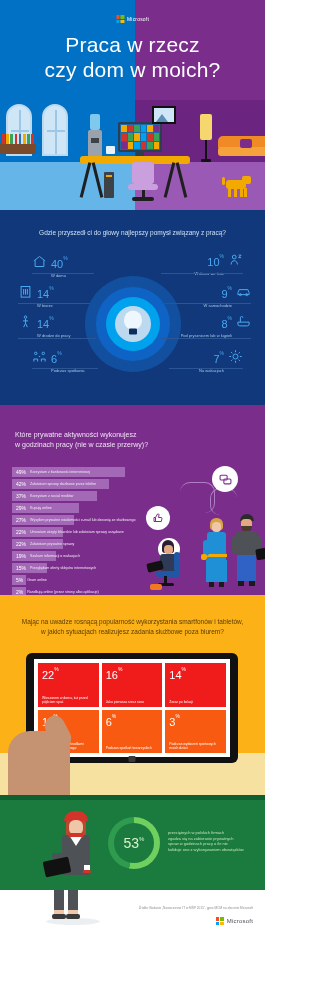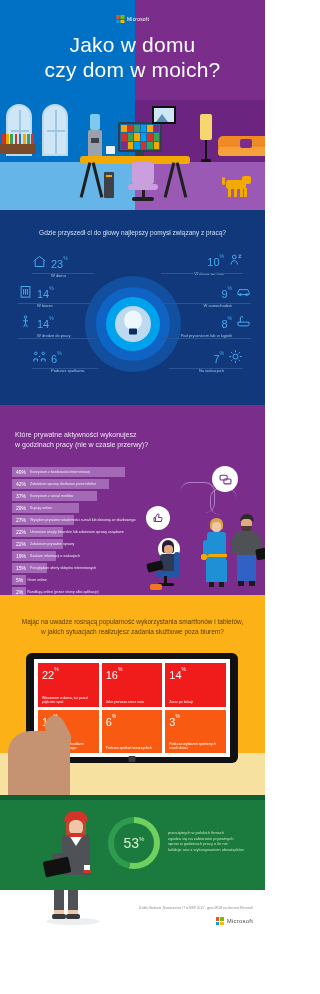--- a/index.html
+++ b/index.html
@@ -178,21 +178,21 @@
     <div class="ms-logo">
       <span class="ms-sq">
         <i style="background:#f25022"></i>
           <i style="background:#7fba00"></i>
         <i style="background:#00a4ef"></i>
           <i style="background:#ffb900"></i>
       </span>
       <span class="ms-name">Microsoft</span>
     </div>
     <div class="hero-title">
-      <div>Jako w domu</div>
+      <div>Praca w rzecz</div>
       <div>czy dom w moich?</div>
     </div>
   </div>
 
   <div class="room">
     <div class="room-wall-l"></div>
     <div class="room-floor-l"></div>
     <div class="room-wall-r"></div>
     <div class="room-floor-r"></div>
     <div class="win" style="left:6px"></div>
@@ -288,21 +288,21 @@
     </div>
 
     <div class="stat" style="left:32px;top:44px">
       <span class="ic">
         <svg class="svgi" viewBox="0 0 24 24" fill="none" stroke="#4aa8f0" stroke-width="1.6">
           <path d="M3 11l9-7 9 7"></path>
             <path d="M5 10v10h14V10"></path>
           </svg>
       </span>
       <span class="txt">
-        <span class="num"><span>23</span><sup>%</sup></span>
+        <span class="num"><span>40</span><sup>%</sup></span>
         <span class="lbl">W domu</span>
       </span>
     </div>
     <div class="rule" style="left:32px;top:63px;width:62px"></div>
 
     <div class="stat" style="left:18px;top:74px">
       <span class="ic">
         <svg class="svgi" viewBox="0 0 24 24" fill="none" stroke="#4aa8f0" stroke-width="1.6">
           <rect x="5" y="4" width="14" height="17"></rect>
             <path d="M9 8v9M12 8v9M15 8v9"></path>

